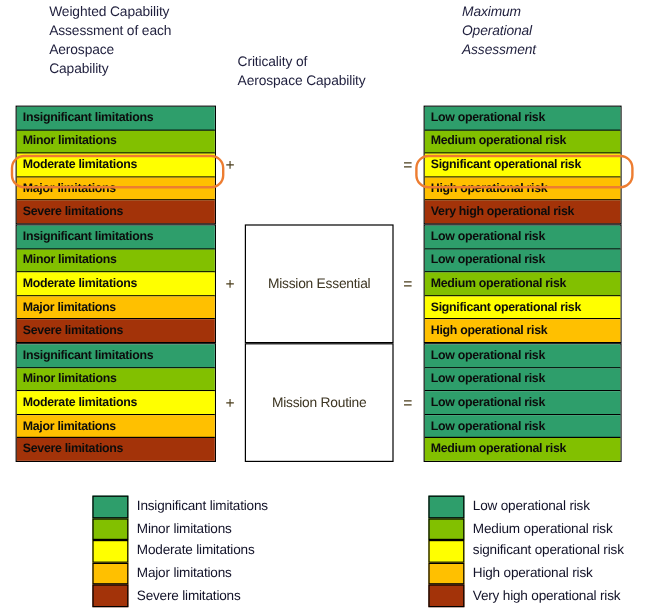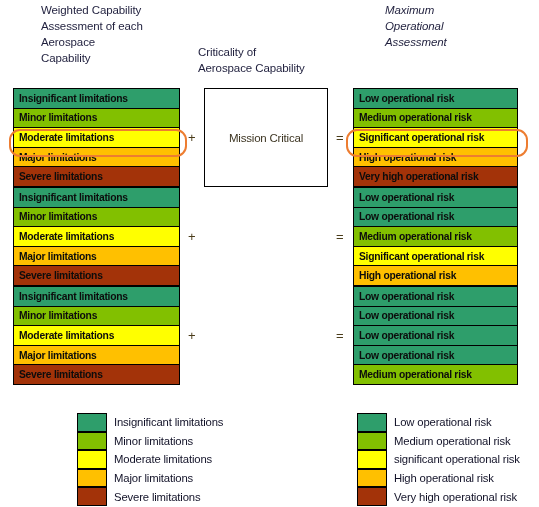--- a/index.html
+++ b/index.html
@@ -167,57 +167,58 @@
   <div class="matrix" id="matrix">
       <div class="block b0">
         <div class="stack left">
           <div class="cell" style="background: rgb(46, 158, 107);">Insignificant limitations</div>
           <div class="cell" style="background: rgb(130, 192, 0);">Minor limitations</div>
           <div class="cell" style="background: rgb(255, 255, 0);">Moderate limitations</div>
           <div class="cell" style="background: rgb(255, 192, 0);">Major limitations</div>
           <div class="cell" style="background: rgb(163, 51, 9);">Severe limitations</div>
         </div>
         <div class="op plus">+</div>
-        <div class="midbox">Mission Critical</div>
         <div class="op equal">=</div>
         <div class="stack right">
           <div class="cell" style="background: rgb(46, 158, 107);">Low operational risk</div>
           <div class="cell" style="background: rgb(130, 192, 0);">Medium operational risk</div>
           <div class="cell" style="background: rgb(255, 255, 0);">Significant operational risk</div>
           <div class="cell" style="background: rgb(255, 192, 0);">High operational risk</div>
           <div class="cell" style="background: rgb(163, 51, 9);">Very high operational risk</div>
         </div>
       </div>
       <div class="block b1">
         <div class="stack left">
           <div class="cell" style="background: rgb(46, 158, 107);">Insignificant limitations</div>
           <div class="cell" style="background: rgb(130, 192, 0);">Minor limitations</div>
           <div class="cell" style="background: rgb(255, 255, 0);">Moderate limitations</div>
           <div class="cell" style="background: rgb(255, 192, 0);">Major limitations</div>
           <div class="cell" style="background: rgb(163, 51, 9);">Severe limitations</div>
         </div>
         <div class="op plus">+</div>
+        <div class="midbox">Mission Essential</div>
         <div class="op equal">=</div>
         <div class="stack right">
           <div class="cell" style="background: rgb(46, 158, 107);">Low operational risk</div>
           <div class="cell" style="background: rgb(46, 158, 107);">Low operational risk</div>
           <div class="cell" style="background: rgb(130, 192, 0);">Medium operational risk</div>
           <div class="cell" style="background: rgb(255, 255, 0);">Significant operational risk</div>
           <div class="cell" style="background: rgb(255, 192, 0);">High operational risk</div>
         </div>
       </div>
       <div class="block b2">
         <div class="stack left">
           <div class="cell" style="background: rgb(46, 158, 107);">Insignificant limitations</div>
           <div class="cell" style="background: rgb(130, 192, 0);">Minor limitations</div>
           <div class="cell" style="background: rgb(255, 255, 0);">Moderate limitations</div>
           <div class="cell" style="background: rgb(255, 192, 0);">Major limitations</div>
           <div class="cell" style="background: rgb(163, 51, 9);">Severe limitations</div>
         </div>
         <div class="op plus">+</div>
+        <div class="midbox">Mission Routine</div>
         <div class="op equal">=</div>
         <div class="stack right">
           <div class="cell" style="background: rgb(46, 158, 107);">Low operational risk</div>
           <div class="cell" style="background: rgb(46, 158, 107);">Low operational risk</div>
           <div class="cell" style="background: rgb(46, 158, 107);">Low operational risk</div>
           <div class="cell" style="background: rgb(46, 158, 107);">Low operational risk</div>
           <div class="cell" style="background: rgb(130, 192, 0);">Medium operational risk</div>
         </div>
       </div>
     </div>

